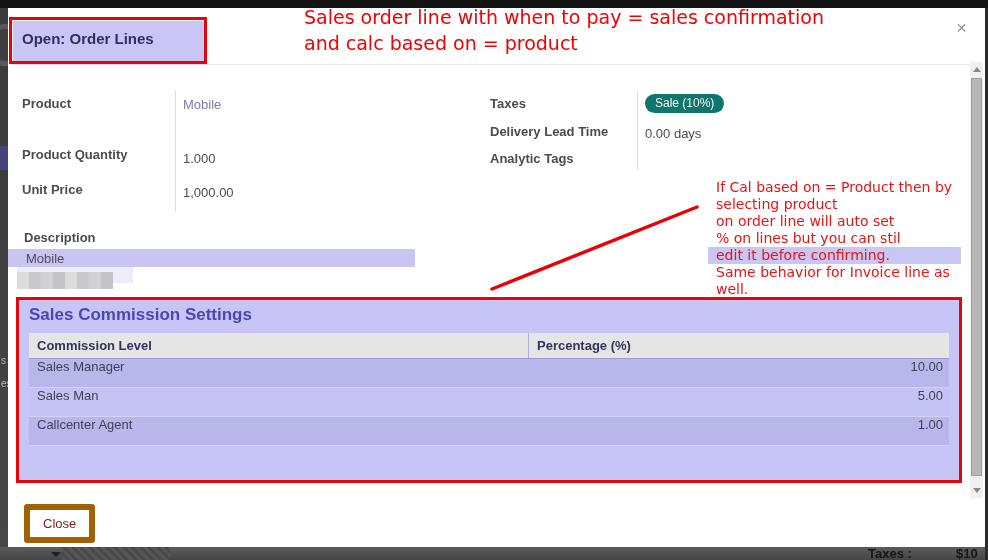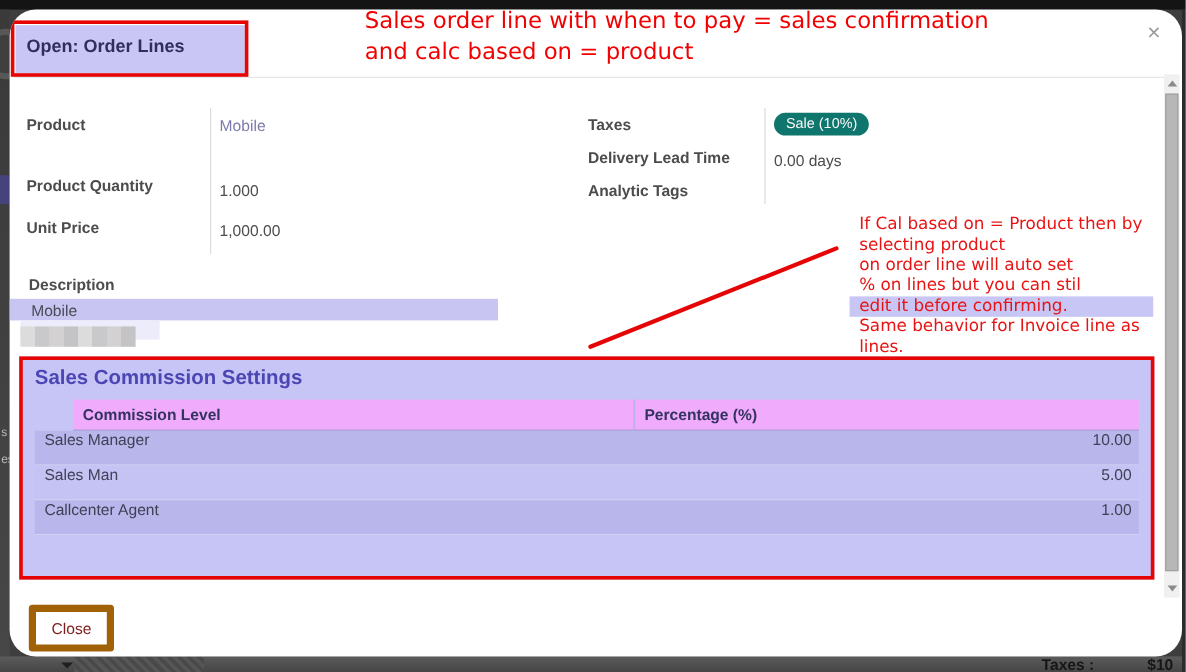--- a/index.html
+++ b/index.html
@@ -19,21 +19,21 @@
   .bg-purple{ left:0; top:138px; width:8px; height:24px; background:#45427c; }
   .bg-frag  { left:1px; color:#b8b8b8; font-size:10px; }
   .hatch { left:62px; top:0; width:108px; height:13px;
     background:repeating-linear-gradient(45deg,#565656 0 3px,#494949 3px 6px); }
   .tri-down { left:51px; top:5px; width:0; height:0;
     border-left:5px solid transparent; border-right:5px solid transparent; border-top:5px solid #1f1f1f; }
   .bg-taxes-label { left:868px; top:0; font-weight:bold; font-size:13px; color:#161616; line-height:14px;}
   .bg-taxes-value { left:956px; top:0; font-weight:bold; font-size:13px; color:#161616; line-height:14px;}
 
   
-  .modal { left:8px; top:8px; width:977px; height:539px; background:#ffffff; overflow:hidden;border-radius:22px; }
+  .modal { left:8px; top:8px; width:977px; height:539px; background:#ffffff; overflow:hidden; }
 
   .title-hl { left:5px; top:13px; width:191px; height:40px; background:#c9c6f5; }
   .modal-title { left:14px; top:22px; font-size:15px; font-weight:bold; color:#312e5f; }
   .close-x { left:948px; top:10px; font-size:19px; color:#9b9b9b; cursor:pointer; line-height:20px; }
   .hdr-divider { left:4px; top:56px; width:968px; height:1px; background:#e6e6e6; }
 
   
   .flabel { font-size:13px; font-weight:bold; color:#4c4c4c; }
   .fvalue { font-size:13px; color:#4c4c4c; }
   .vline  { width:1px; background:#dddddd; }
@@ -46,21 +46,21 @@
   .band1 span { position:absolute; left:18px; top:2px; font-size:13px; color:#4b4b56; }
   .band2 { left:9px; top:259px; width:116px; height:16px; background:#edecfb; }
   .mosaic { left:9px; top:264px; width:96px; height:17px;
     background:repeating-linear-gradient(90deg,#dcdcdc 0 12px,#c9c9cb 12px 24px,#d3d1d2 24px 36px,#c4c4c6 36px 48px); }
 
   
   .section { left:8px; top:289px; width:946px; height:186px; background:#c7c5f6;
              border:3px solid #e60505; }
   .section-title { position:absolute; left:10px; top:5px; font-size:17px; font-weight:bold; color:#4b46b4; }
   .ctable { position:absolute; left:10px; top:33px; width:920px; font-size:13px; }
-  .thead { display:flex; height:26px; background:#f0abfc; border-bottom:1px solid #9f9cd2; align-items:center;margin-left:32px; }
+  .thead { display:flex; height:26px; background:#e5e5e5; border-bottom:1px solid #9f9cd2; align-items:center; }
   .thead .c1 { flex:1; padding-left:8px; font-weight:bold; color:#333260; border-right:1px solid #afacdf; height:100%; display:flex; align-items:center;}
   .thead .c2 { width:420px; padding-left:8px; font-weight:bold; color:#333260; }
   .trow { display:flex; height:29px; align-items:flex-start; border-bottom:1px solid #d4d2f6; color:#3f3f55; cursor:pointer; }
   .trow .c1 { flex:1; padding-left:8px; }
   .trow .c2 { width:420px; text-align:right; padding-right:6px; }
   .row-odd  { background:#b9b6ec; }
   .row-even { background:#c5c2f4; }
 
   
   .ann-top { left:304px; top:4px; font-family:"DejaVu Sans", sans-serif;
@@ -132,21 +132,21 @@
   <div class="abs band2"></div>
   <div class="abs mosaic"></div>
 
   <div class="abs ann-side">
     <div class="line">If Cal based on = Product then by</div>
     <div class="line">selecting product</div>
     <div class="line">on order line will auto set</div>
     <div class="line">% on lines but you can stil</div>
     <div class="line hl">edit it before confirming.</div>
     <div class="line">Same behavior for Invoice line as</div>
-    <div class="line">lines.</div>
+    <div class="line">well.</div>
   </div>
 
   <svg class="abs arrow-svg" width="230" height="105">
     <line x1="217" y1="7" x2="12" y2="89" stroke="#e60505" stroke-width="3.5" stroke-linecap="round"></line>
   </svg>
 
   <div class="abs section">
     <div class="section-title">Sales Commission Settings</div>
     <div class="ctable">
       <div class="thead">

